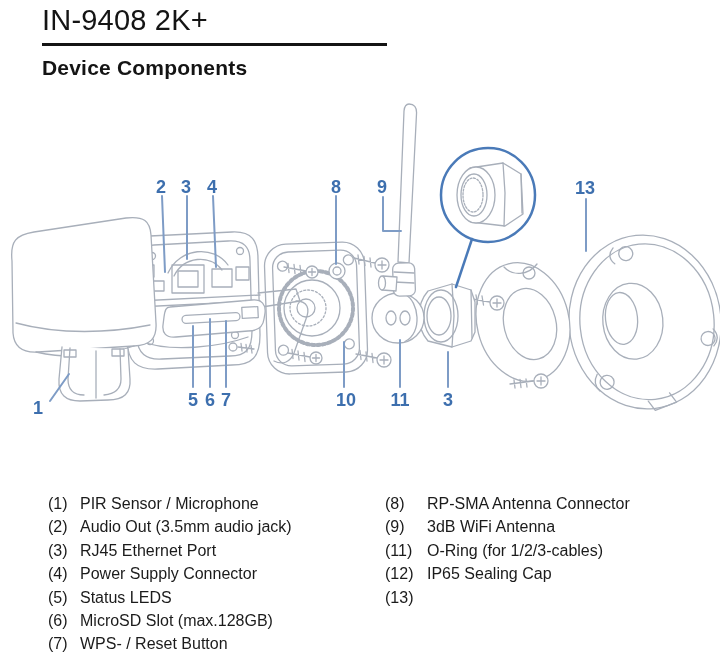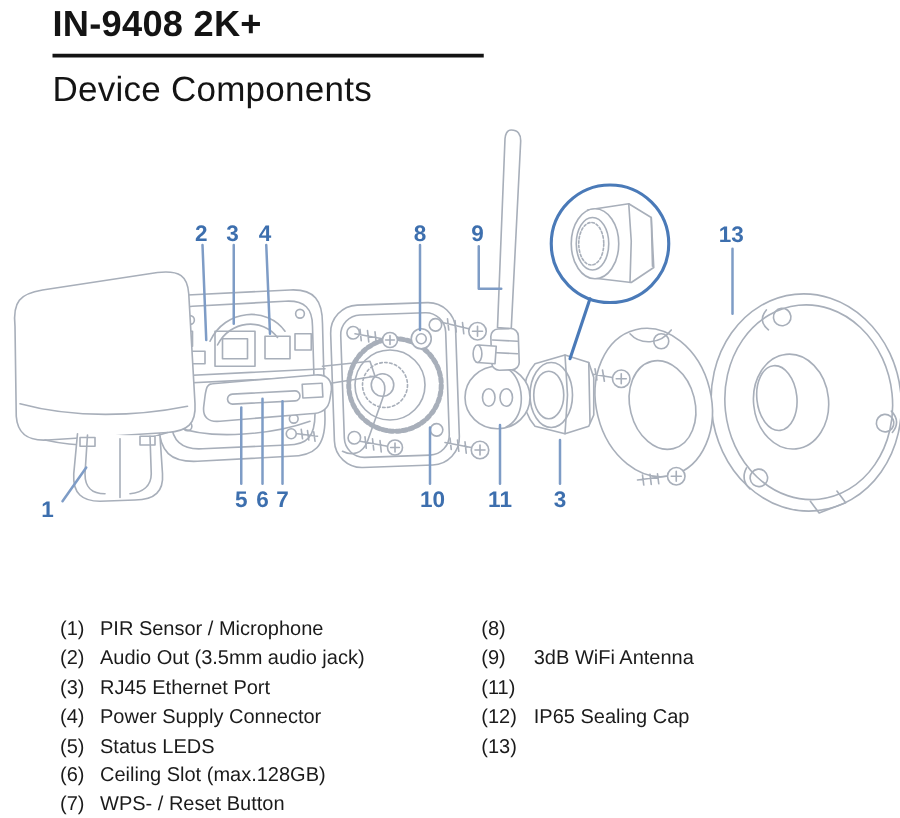--- a/index.html
+++ b/index.html
@@ -1,22 +1,22 @@
 <!DOCTYPE html>
 <html><head>
 <meta charset="utf-8">
 <style>
   html,body{margin:0;padding:0;}
   body{width:720px;height:654px;background:#ffffff;font-family:"Liberation Sans",sans-serif;position:relative;overflow:hidden;}
   .page{position:absolute;inset:0;background:#fff;}
 
   
-  .title{position:absolute;left:42px;top:4px;font-size:29px;font-weight:700;color:#141414;letter-spacing:0.2px;margin:0;}
+  .title{position:absolute;left:42px;top:4px;font-size:29px;font-weight:400;color:#141414;letter-spacing:0.2px;margin:0;}
   .rule{position:absolute;left:42px;top:43px;width:345px;height:3px;background:#141414;}
-  .subtitle{position:absolute;left:42px;top:56px;font-size:28px;font-weight:400;color:#141414;letter-spacing:0.2px;margin:0;}
+  .subtitle{position:absolute;left:42px;top:56px;font-size:21px;font-weight:700;color:#141414;letter-spacing:0.2px;margin:0;}
 
   
   .diagram{position:absolute;left:0;top:95px;width:720px;height:375px;}
   .diagram svg{position:absolute;left:0;top:0;}
   .co{position:absolute;transform:translate(-50%,-50%);font-size:18px;font-weight:700;color:#3d6fae;white-space:nowrap;}
 
   
   .legend{position:absolute;left:0;top:492px;width:720px;font-size:16px;color:#1b1b1b;}
   .col{position:absolute;top:0;}
   .col.left{left:48px;width:330px;}
@@ -224,37 +224,39 @@
       <div class="lrow">
           <span class="num">(4)</span>
           <span class="lbl">Power Supply Connector</span>
         </div>
       <div class="lrow">
           <span class="num">(5)</span>
           <span class="lbl">Status LEDS</span>
         </div>
       <div class="lrow">
           <span class="num">(6)</span>
-          <span class="lbl">Ceiling Slot (max.128GB)</span>
+          <span class="lbl">MicroSD Slot (max.128GB)</span>
         </div>
       <div class="lrow">
           <span class="num">(7)</span>
           <span class="lbl">WPS- / Reset Button</span>
         </div>
     </div>
     <div class="col right">
       <div class="lrow">
           <span class="num">(8)</span>
+          <span class="lbl">RP-SMA Antenna Connector</span>
         </div>
       <div class="lrow">
           <span class="num">(9)</span>
           <span class="lbl">3dB WiFi Antenna</span>
         </div>
       <div class="lrow">
           <span class="num">(11)</span>
+          <span class="lbl">O-Ring (for 1/2/3-cables)</span>
         </div>
       <div class="lrow">
           <span class="num">(12)</span>
           <span class="lbl">IP65 Sealing Cap</span>
         </div>
       <div class="lrow">
           <span class="num">(13)</span>
         </div>
     </div>
   </div>

